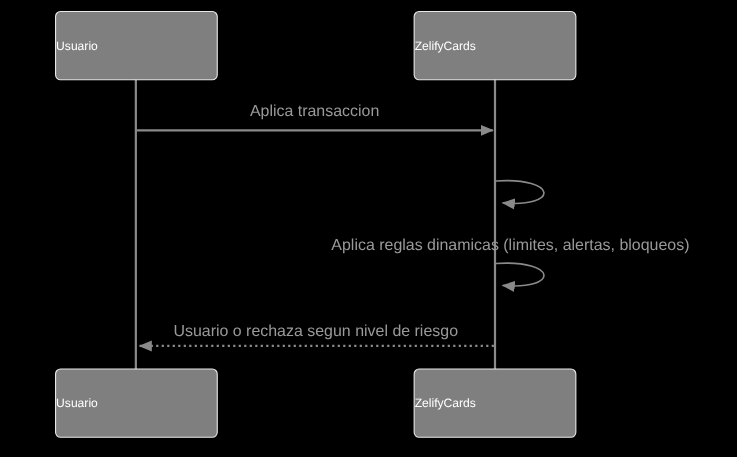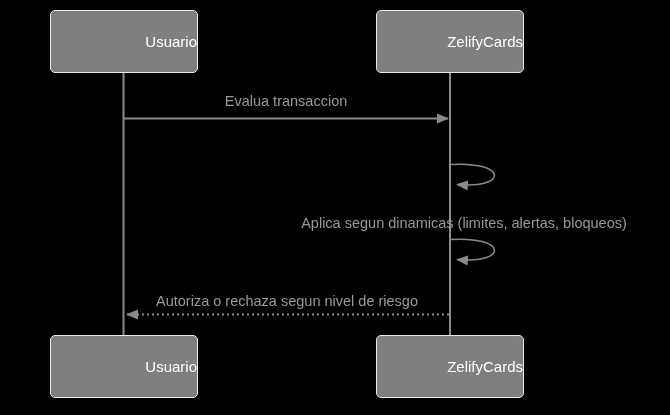--- a/index.html
+++ b/index.html
@@ -22,24 +22,24 @@
   }
   .actor {
     position: absolute;
     width: 148px;
     height: 63px;
     box-sizing: border-box;
     background: #7f7f7f;
     border: 1.5px solid #e8e8e8;
     border-radius: 5px;
     color: #ffffff;
-    font-size: 15px;
+    font-size: 11px;
     display: flex;
     align-items: center;
-    justify-content: flex-end;
+    justify-content: flex-start;
     text-align: center;
   }
   .actor-top-usuario    { left: 50px;  top: 10px; }
   .actor-top-zelify     { left: 376px; top: 10px; }
   .actor-bottom-usuario { left: 50px;  top: 335px; }
   .actor-bottom-zelify  { left: 376px; top: 335px; }
   .msg-label {
     position: absolute;
     transform: translateX(-50%);
     color: #999999;
@@ -81,17 +81,17 @@
   <div class="actor actor-top-zelify">
     <span>ZelifyCards</span>
   </div>
   <div class="actor actor-bottom-usuario">
     <span>Usuario</span>
   </div>
   <div class="actor actor-bottom-zelify">
     <span>ZelifyCards</span>
   </div>
 
-  <div class="msg-label msg-1-label">Evalua transaccion</div>
-  <div class="msg-label msg-3-label">Aplica segun dinamicas (limites, alertas, bloqueos)</div>
-  <div class="msg-label msg-4-label">Autoriza o rechaza segun nivel de riesgo</div>
+  <div class="msg-label msg-1-label">Aplica transaccion</div>
+  <div class="msg-label msg-3-label">Aplica reglas dinamicas (limites, alertas, bloqueos)</div>
+  <div class="msg-label msg-4-label">Usuario o rechaza segun nivel de riesgo</div>
 
 </div>
 
 </body></html>

